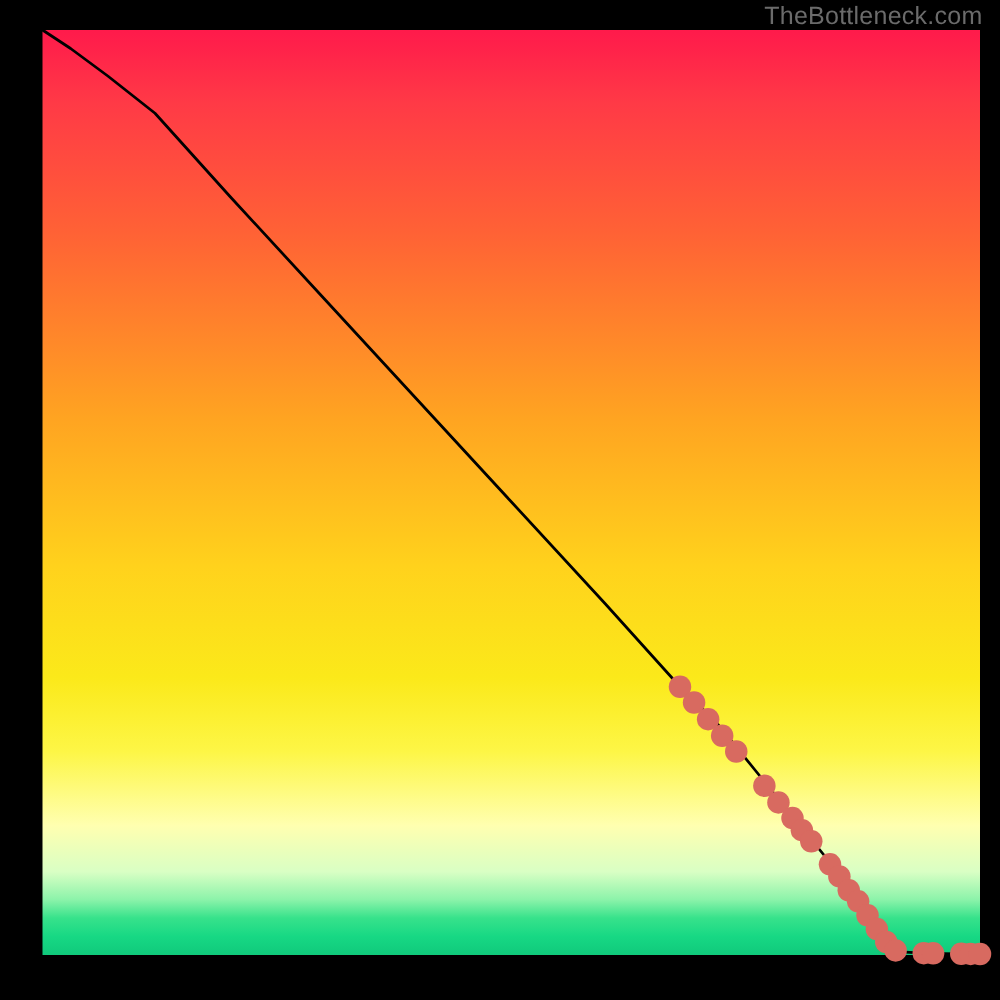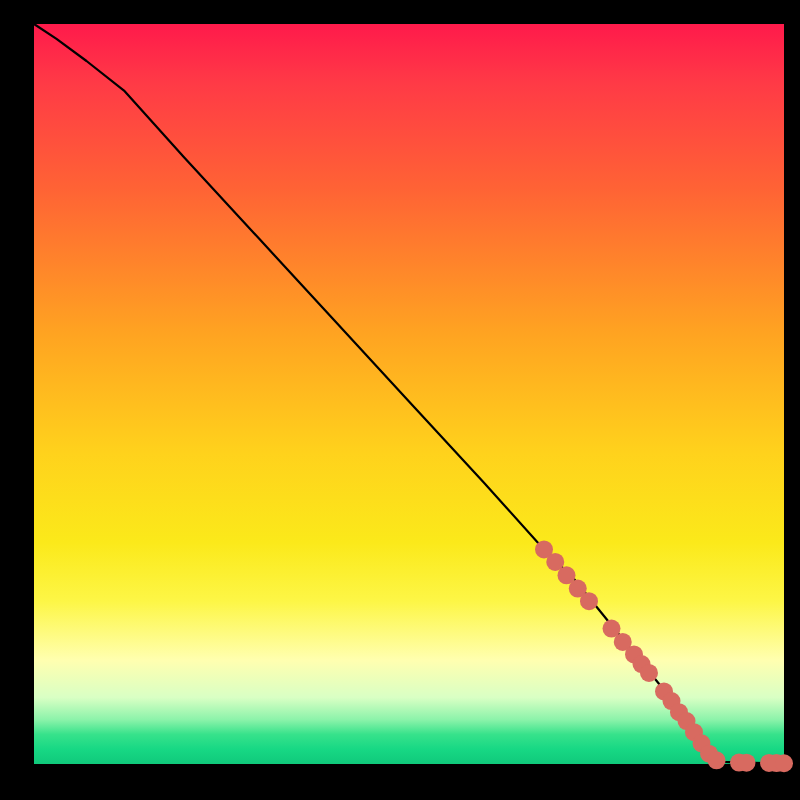--- a/index.html
+++ b/index.html
@@ -85,13 +85,14 @@
           <circle cx="675" cy="729.64" r="9" fill="#d86a60"></circle>
           <circle cx="682.5" cy="736.3" r="9" fill="#d86a60"></circle>
           <circle cx="705" cy="738.52" r="9" fill="#d86a60"></circle>
           <circle cx="712.5" cy="738.668" r="9" fill="#d86a60"></circle>
           <circle cx="735" cy="738.964" r="9" fill="#d86a60"></circle>
           <circle cx="742.5" cy="739.112" r="9" fill="#d86a60"></circle>
           <circle cx="750" cy="739.26" r="9" fill="#d86a60"></circle>
         </g>
     </svg>
   </div>
+  <div class="attribution">TheBottleneck.com</div>
 </div>
 
 </body></html>

